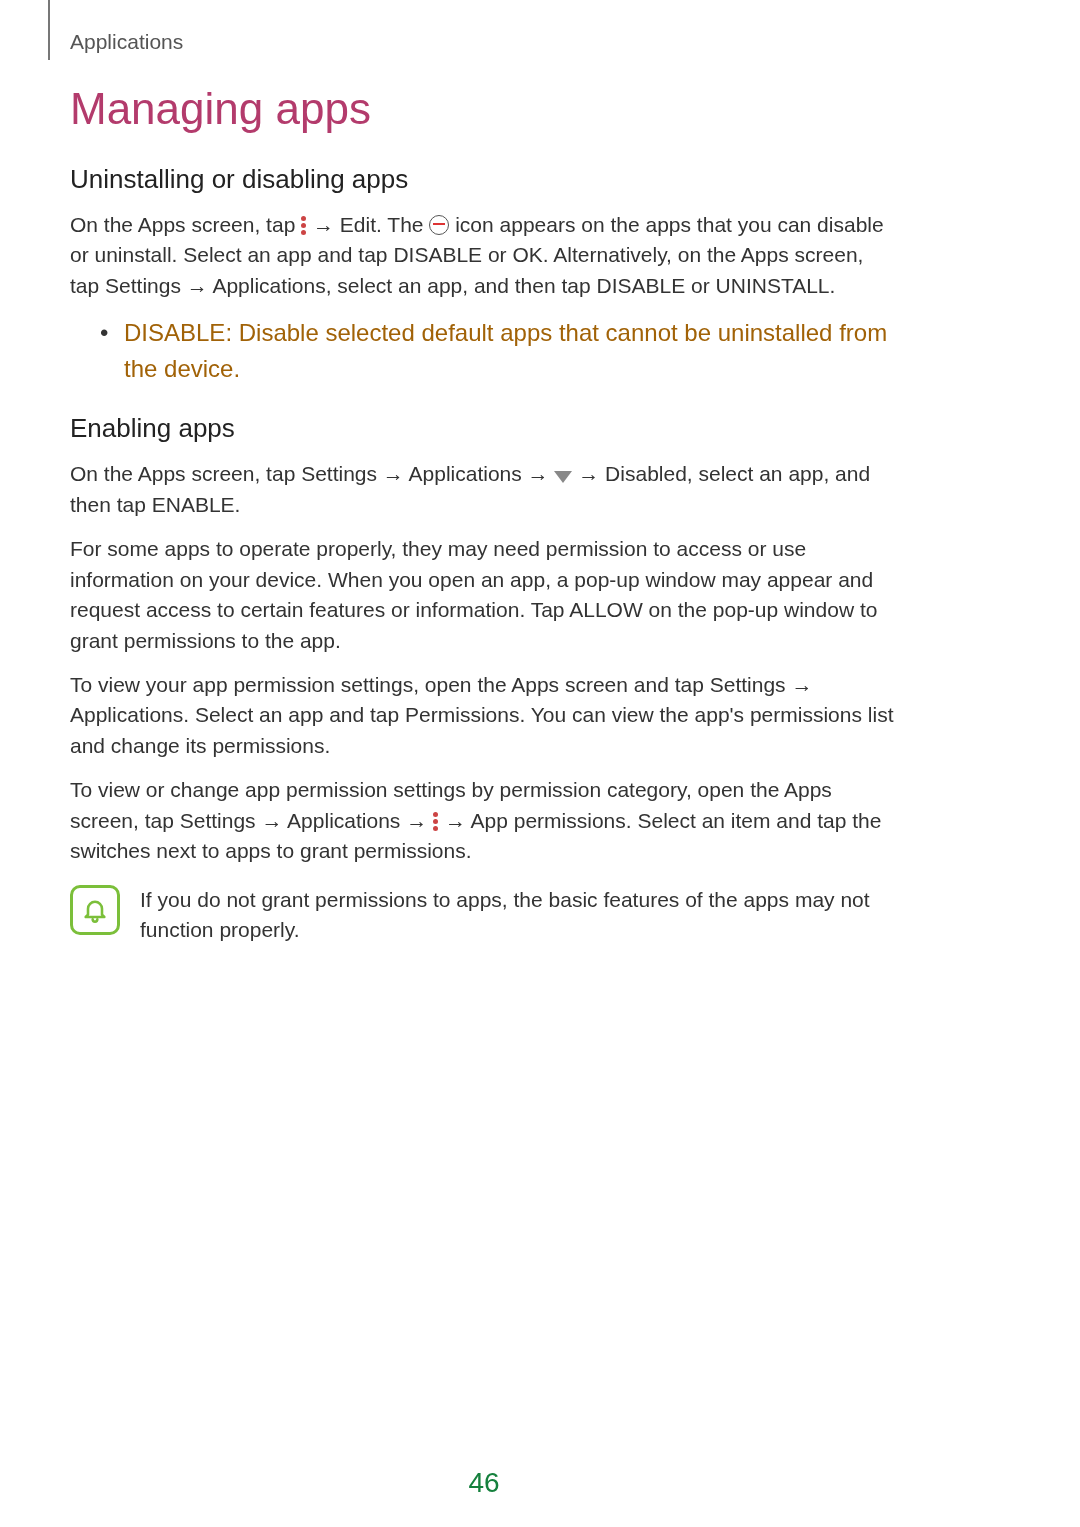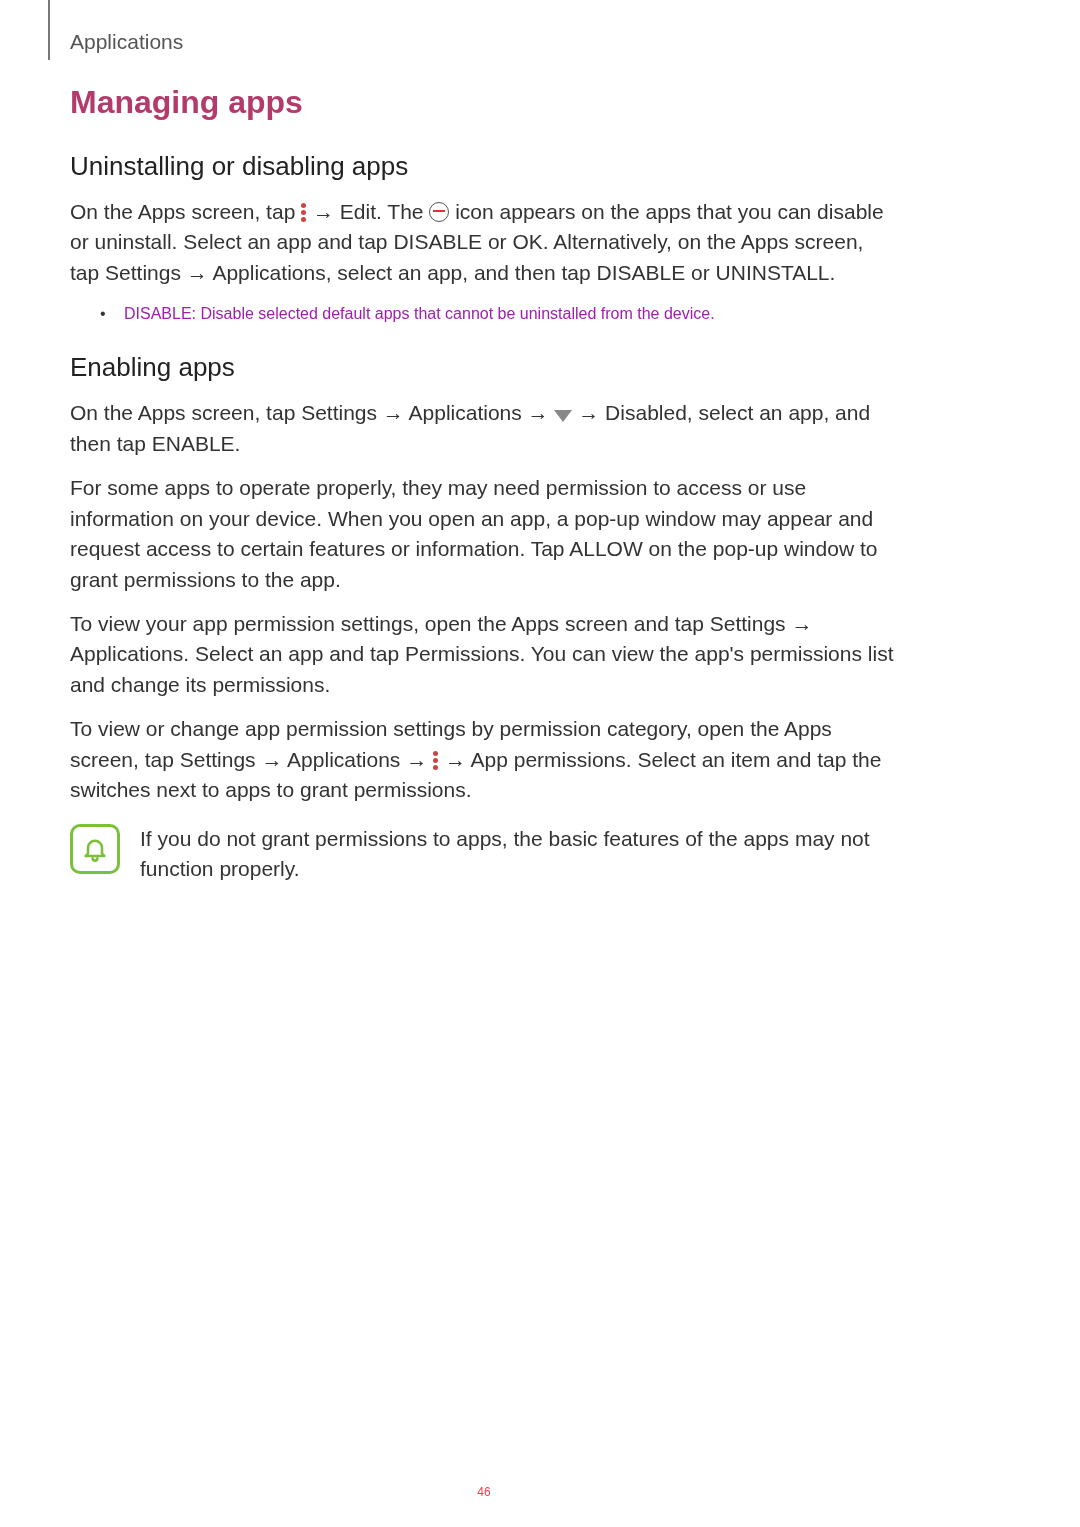--- a/index.html
+++ b/index.html
@@ -24,22 +24,22 @@
     width: 2px;
     height: 60px;
     background: #777;
   }
   .section-tag {
     font-size: 21px;
     color: #555;
     margin: 0 0 30px 0;
   }
   h1.title {
-    font-size: 32px;
-    font-weight: bold;
+    font-size: 44px;
+    font-weight: normal;
     color: #b33b6c;
     margin: 5px 0 30px 0;
   }
   h2.sub {
     font-size: 26px;
     font-weight: normal;
     color: #222;
     margin: 26px 0 15px 0;
   }
   p.body {
@@ -47,23 +47,23 @@
     line-height: 1.45;
     color: #333;
     margin: 4px 0 14px 0;
   }
   ul.bullets {
     list-style: none;
     padding: 0 0 0 30px;
     margin: 10px 0 20px 0;
   }
   ul.bullets li {
-    font-size: 16px;
+    font-size: 24px;
     line-height: 1.5;
-    color: #a21caf;
+    color: #a16207;
     position: relative;
     padding-left: 24px;
     margin-bottom: 6px;
   }
   ul.bullets li::before {
     content: "•";
     position: absolute;
     left: 0;
     top: 0;
     color: #333;
@@ -138,22 +138,22 @@
     font-size: 21px;
     line-height: 1.45;
     color: #333;
   }
   .page-num {
     position: absolute;
     bottom: 28px;
     left: 0;
     right: 0;
     text-align: center;
-    font-size: 12px;
-    color: #ef4444;
+    font-size: 28px;
+    color: #15803d;
   }
 </style>
 </head>
 <body>
 
 <div class="page">
   <div class="left-rule"></div>
 
   <p class="section-tag">Applications</p>
 

